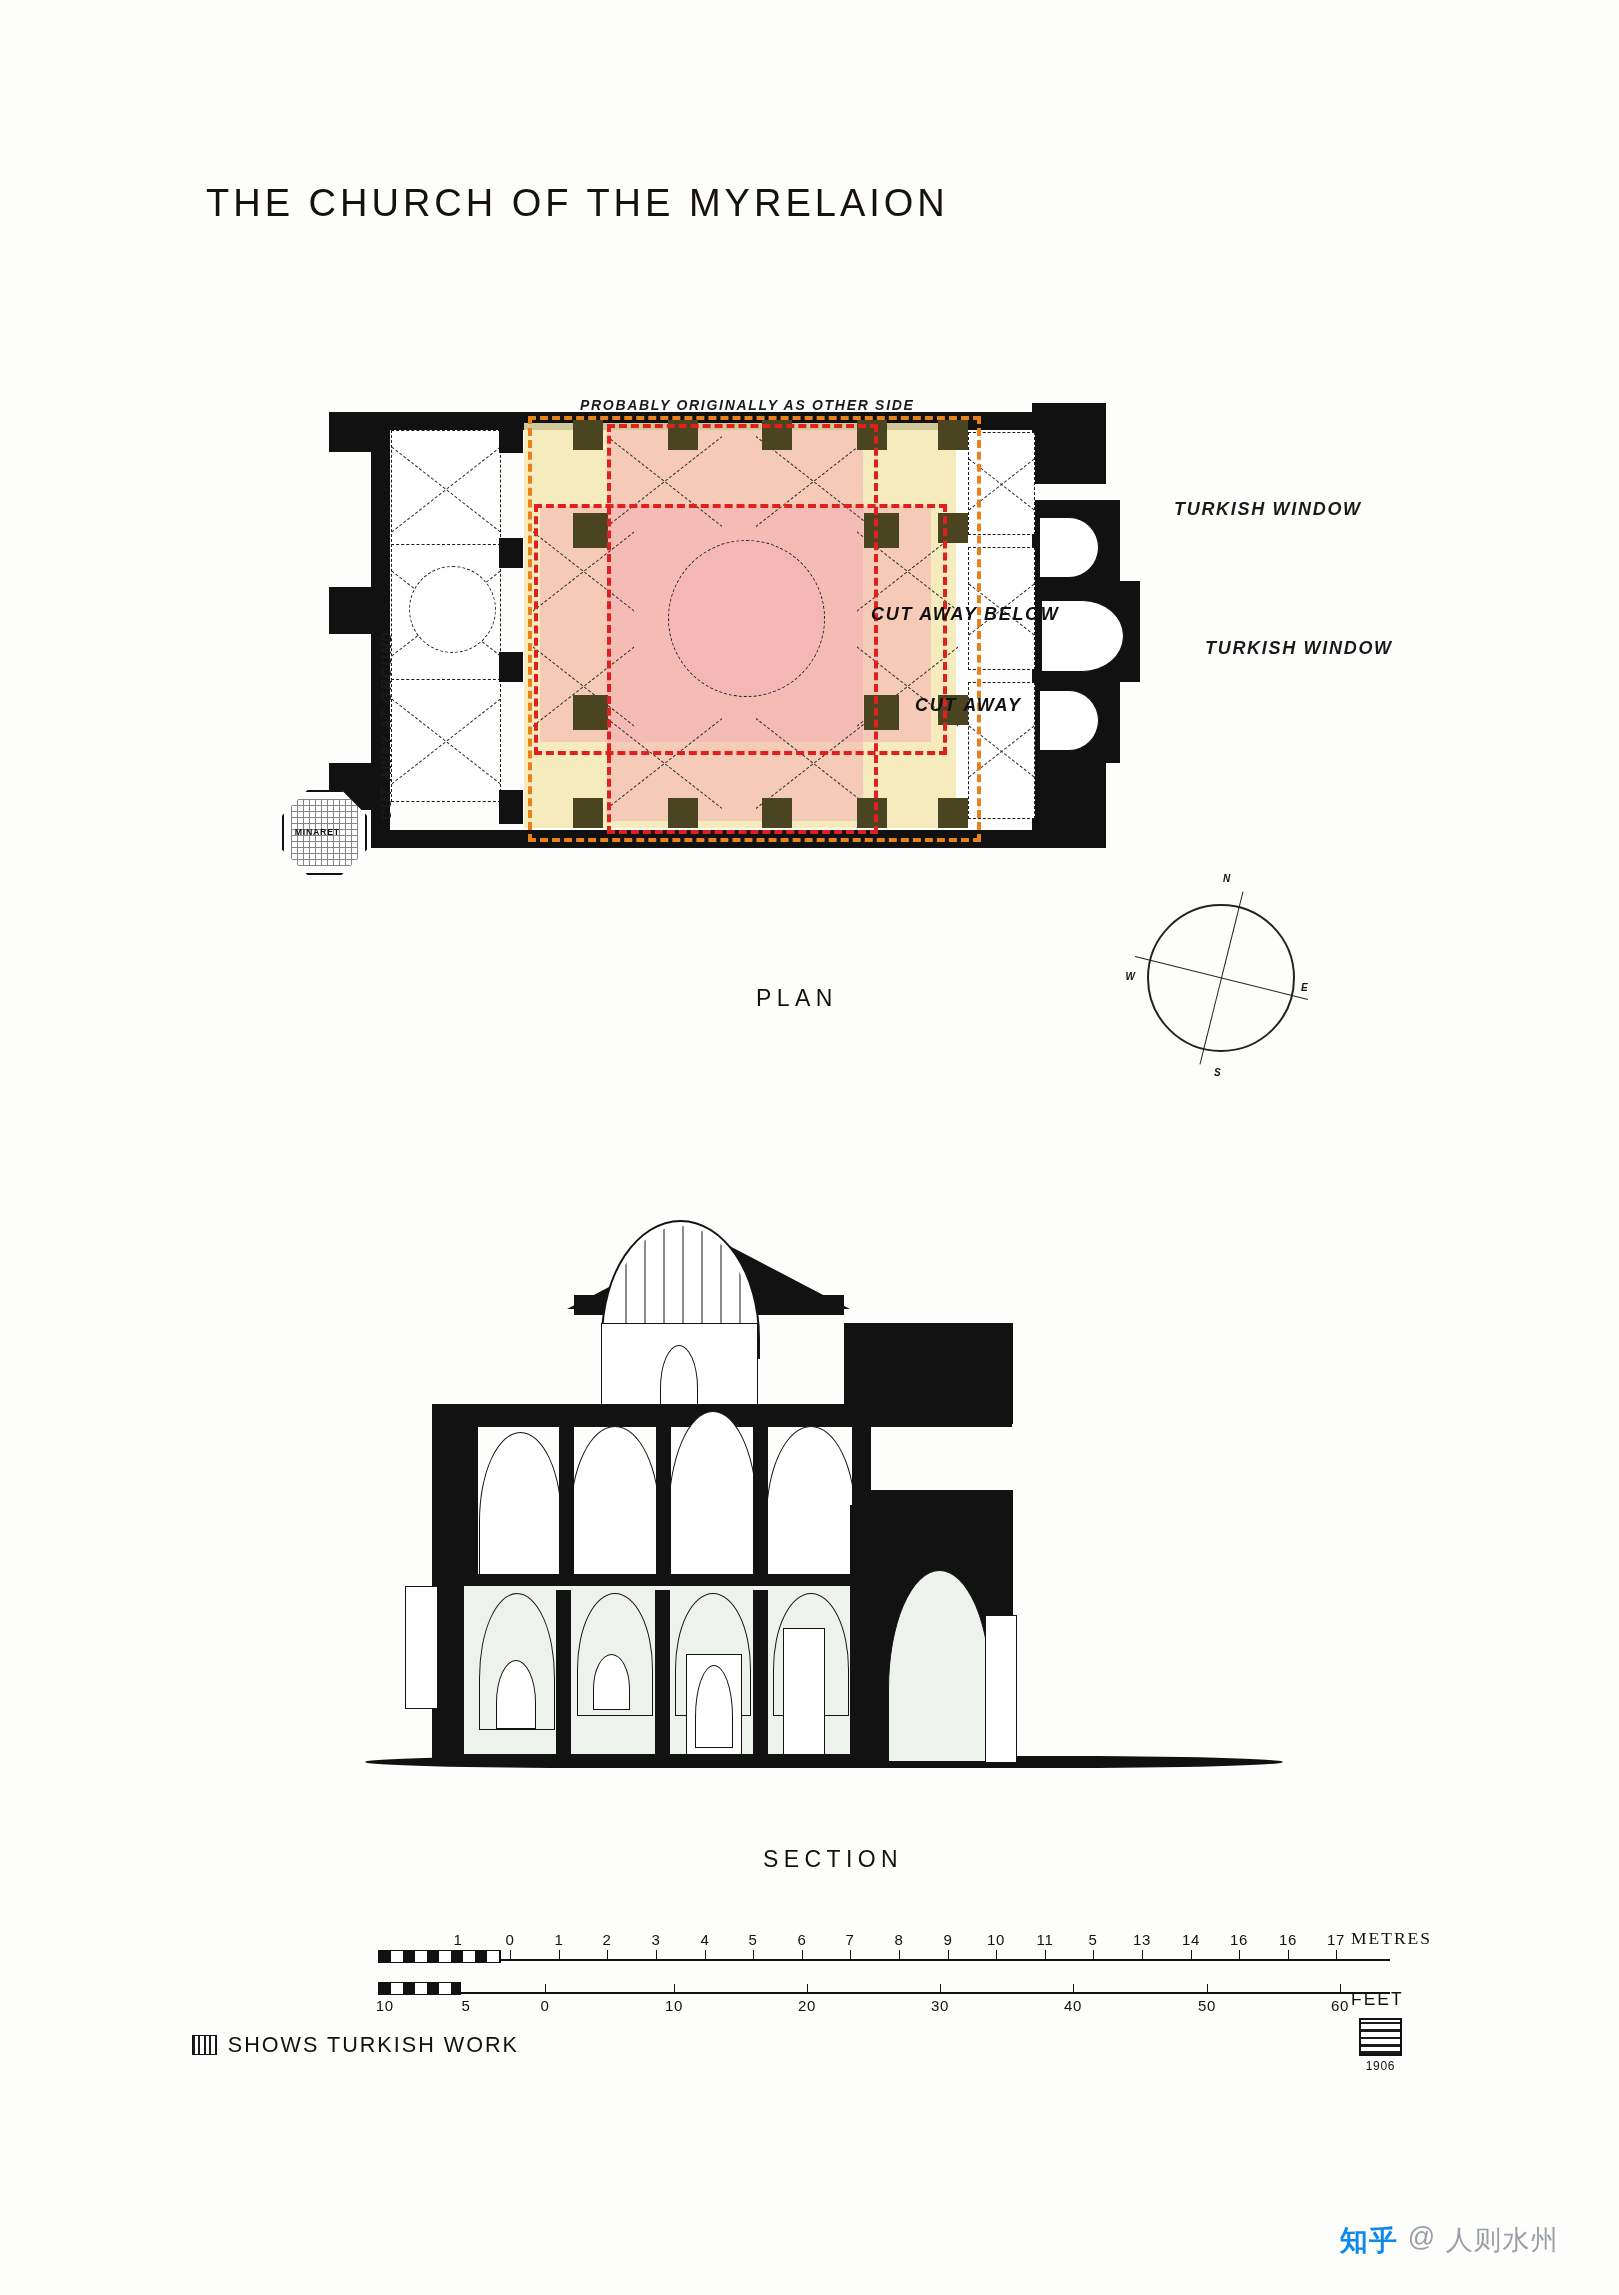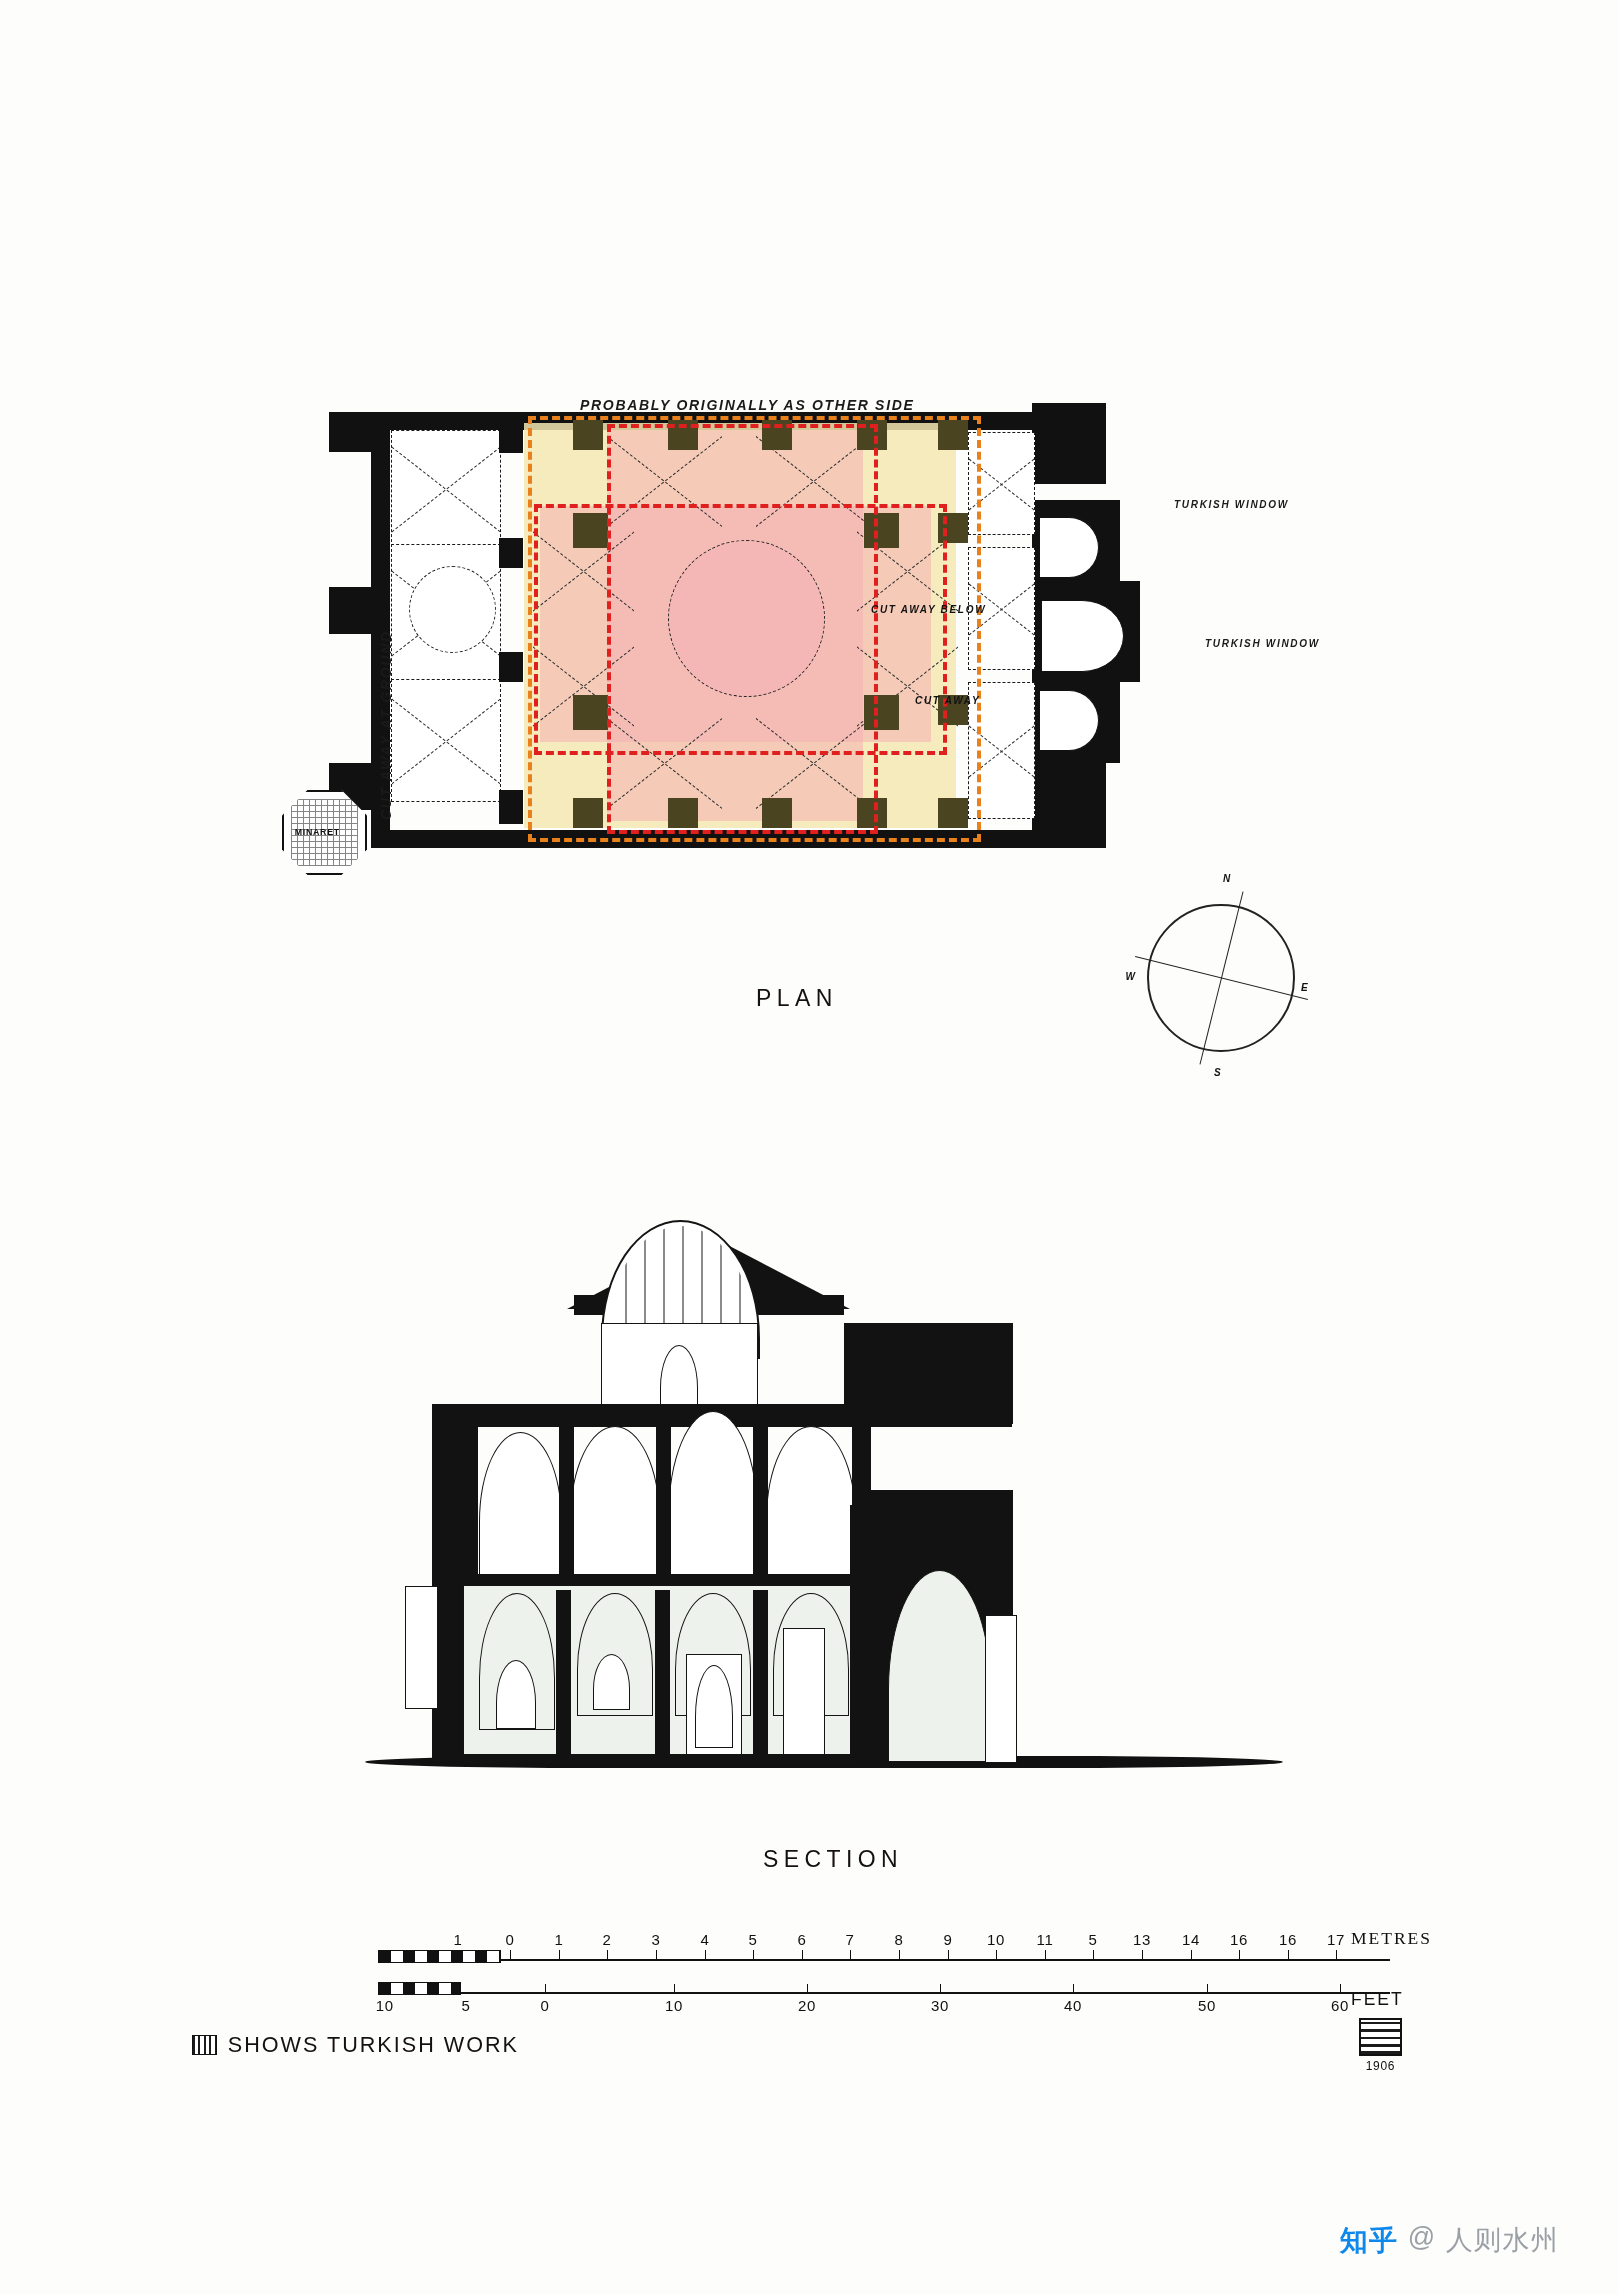--- a/index.html
+++ b/index.html
@@ -33,21 +33,21 @@
     letter-spacing: 4px;
     font-family: "Liberation Sans", sans-serif;
     font-weight: 400;
     color: #15110e;
     white-space: nowrap;
   }
 
   
   .lbl {
     position: absolute;
-    font-size: 10px;
+    font-size: 18px;
     letter-spacing: 1.7px;
     font-style: italic;
     font-weight: 700;
     color: #1a1a1a;
     white-space: nowrap;
   }
   .caption {
     position: absolute;
     font-size: 23px;
     letter-spacing: 5.4px;
@@ -334,20 +334,21 @@
     color: #0f88eb;
     font-size: 28px;
     font-weight: 700;
   }
 </style>
 </head>
 <body>
 
 <div class="sheet">
 
+  <div class="page-title">THE CHURCH OF THE MYRELAION</div>
 
   <div id="plan-figure">
 
     <div class="wall" style="left:81px; top:27px; width:702px; height:17.5px;"></div>
     <div class="wall" style="left:81px; top:445px; width:702px; height:17.5px;"></div>
     <div class="wall" style="left:81px; top:27px; width:19px; height:436px;"></div>
 
     <div class="wall" style="left:39px; top:27px; width:43px; height:40px;"></div>
     <div class="wall" style="left:39px; top:202px; width:43px; height:47px;"></div>
     <div class="wall" style="left:39px; top:378px; width:43px; height:47px;"></div>

